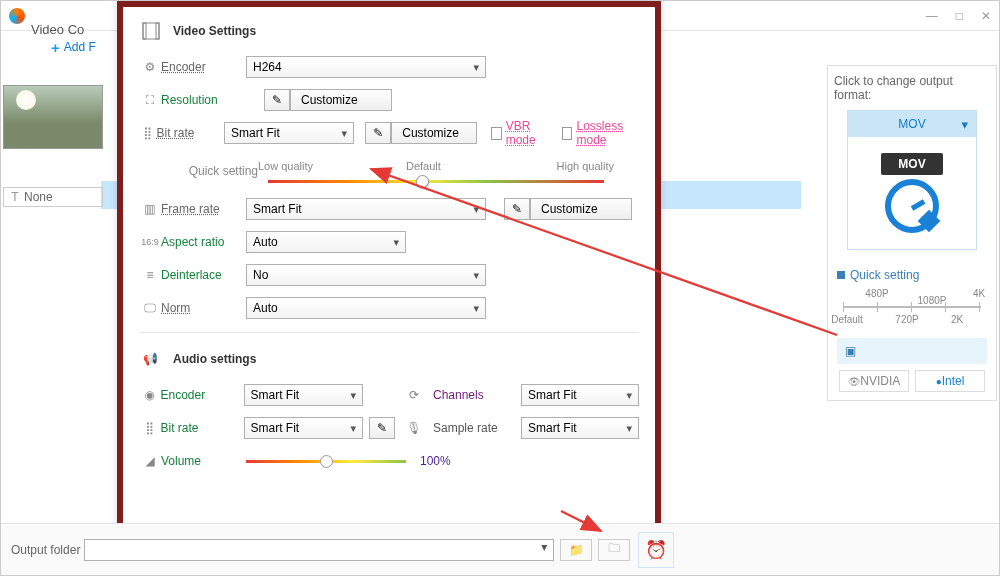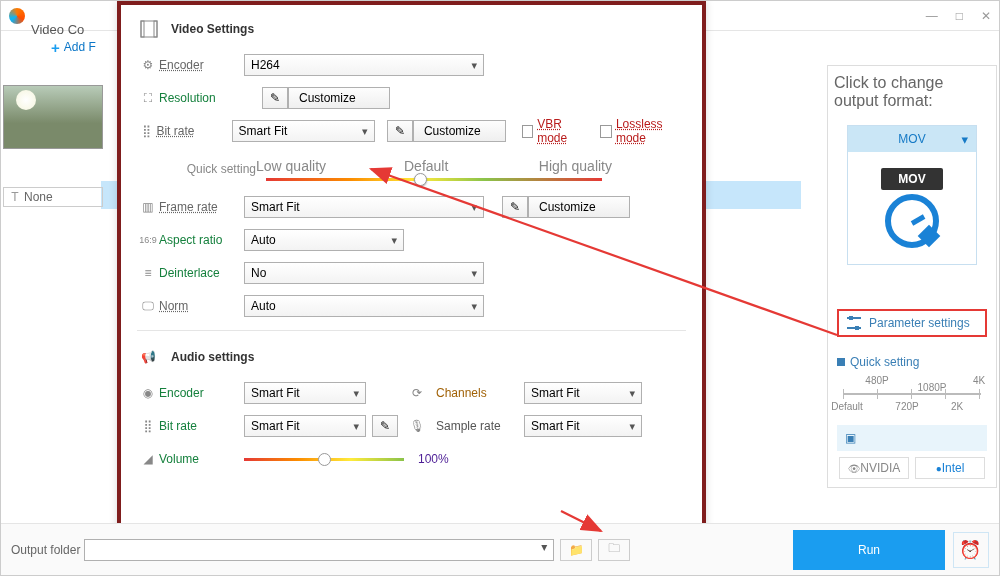--- a/index.html
+++ b/index.html
@@ -8,51 +8,51 @@
 .logo{width:16px;height:16px;border-radius:50%;background:conic-gradient(#ff7a00,#ff4d00,#00b8ff,#ff7a00);margin-right:6px;}
 .topbar-title{font-size:13px;color:#555;margin-top:28px;}
 .winctl{margin-left:auto;display:flex;gap:18px;color:#999;}
 .winctl span{cursor:default;}
 .addbar{height:32px;display:flex;align-items:center;padding-left:50px;color:#0b76c7;font-size:13px;}
 .plus{color:#1a9df0;font-weight:bold;margin-right:4px;font-size:15px;}
 .thumb{position:absolute;left:2px;top:84px;width:100px;height:64px;background:linear-gradient(180deg,#b8cbb8 0%,#7a8a6a 60%);border:1px solid #999;}
 .sun{position:absolute;left:12px;top:4px;width:20px;height:20px;border-radius:50%;background:radial-gradient(#fff,#f5f5dd);}
 .thumb-label{position:absolute;left:2px;top:186px;width:100px;height:20px;border:1px solid #ccc;display:flex;align-items:center;padding-left:6px;color:#666;}
 .t-icon{display:inline-block;width:10px;text-align:center;margin-right:4px;color:#999;}
-.dialog{position:absolute;left:116px;top:0;width:589px;height:560px;background:#fff;box-shadow:0 0 8px rgba(0,0,0,.15);border:4px solid #7f1d1d;padding:8px 16px 0;}
+.dialog{position:absolute;left:116px;top:0;width:544px;height:560px;background:#fff;box-shadow:0 0 8px rgba(0,0,0,.15);border:6px solid #7f1d1d;padding:8px 16px 0;}
 .section-head{display:flex;align-items:center;gap:10px;font-weight:bold;font-size:13px;color:#333;margin:4px 0 10px;}
 .sh-icon{width:24px;height:24px;display:flex;align-items:center;justify-content:center;}
 .row{display:flex;align-items:center;height:28px;margin-bottom:5px;}
 .ricon{width:22px;display:flex;justify-content:center;color:#888;}
 .rlabel{width:85px;color:#15803d;}
 .rlabel.u{text-decoration:underline dotted;color:#666;}
 .sel{height:22px;border:1px solid #b0b0b0;background:linear-gradient(#fff,#f3f3f3);display:flex;align-items:center;padding:0 6px;position:relative;}
 .sel::after{content:"▾";position:absolute;right:6px;color:#555;font-size:11px;}
 .sel.w240{width:240px;} .sel.w160{width:160px;} .sel.w122{width:122px;} .sel.w118{width:118px;}
 .btn{height:22px;border:1px solid #b0b0b0;background:linear-gradient(#fdfdfd,#efefef);display:flex;align-items:center;justify-content:flex-start;padding:0 10px;}
 .btn.cust{width:102px;} .pen{width:26px;justify-content:center;}
-.chkrow{display:flex;align-items:center;gap:4px;color:#b91c1c;}
+.chkrow{display:flex;align-items:center;gap:4px;color:#ec4899;}
 .chkrow .lbl{text-decoration:underline dotted;}
 .chk{width:13px;height:13px;border:1px solid #999;background:#fff;}
 .qs-row{height:38px;}
 .qs-label{width:107px;text-align:right;color:#888;padding-right:10px;}
 .qs-track{position:relative;width:336px;height:6px;}
 .qs-bar{position:absolute;top:12px;left:0;right:0;height:3px;background:linear-gradient(90deg,#e53935 0%,#fb8c00 25%,#ffeb3b 45%,#8bc34a 65%,#e53935 100%);}
 .qs-knob{position:absolute;top:7px;left:148px;width:13px;height:13px;border-radius:50%;background:#fff;border:1px solid #999;box-shadow:0 1px 2px rgba(0,0,0,.3);}
-.qs-tag{position:absolute;top:-8px;font-size:14px;color:#888;}
+.qs-tag{position:absolute;top:-8px;font-size:11px;color:#888;}
 .hr{border:none;border-top:1px solid #e5e5e5;margin:10px 0 14px;}
 .arow .col2{display:flex;align-items:center;gap:8px;margin-left:40px;}
 .vol-track{width:160px;height:3px;background:linear-gradient(90deg,#e53935,#fb8c00,#ffeb3b,#8bc34a);position:relative;}
 .vol-knob{position:absolute;top:-5px;left:74px;width:13px;height:13px;border-radius:50%;background:#fff;border:1px solid #999;}
 .dlgbtm{position:absolute;left:0;right:0;bottom:0;height:34px;display:flex;align-items:center;}
 .saveas{width:108px;height:22px;background:#24a0e8;color:#fff;display:flex;align-items:center;justify-content:center;margin-left:42px;}
 .ok{width:98px;height:22px;background:#24a0e8;color:#fff;display:flex;align-items:center;justify-content:center;margin-left:260px;}
 .no{width:98px;height:22px;background:#f58a1f;color:#fff;display:flex;align-items:center;justify-content:center;margin-left:4px;}
 .rightpanel{position:absolute;right:2px;top:64px;width:170px;border:1px solid #ddd;padding:8px 6px;display:flex;flex-direction:column;align-items:center;}
-.rp-title{color:#666;font-size:16px;margin-bottom:15px;}
+.rp-title{color:#666;font-size:12px;margin-bottom:8px;}
 .rp-card{width:130px;border:1px solid #c7dff0;}
 .rp-fmt{height:26px;background:#cae6f6;color:#167ac6;font-size:13px;display:flex;align-items:center;justify-content:center;position:relative;}
 .rp-fmt::after{content:"▾";position:absolute;right:8px;color:#167ac6;}
 .rp-img{height:112px;background:#fff;display:flex;flex-direction:column;align-items:center;justify-content:center;}
 .mov-badge{width:62px;height:22px;background:#333;color:#fff;font-weight:bold;display:flex;align-items:center;justify-content:center;font-size:12px;border-radius:2px;margin-bottom:4px;}
 .q-icon{width:54px;height:54px;border-radius:50%;border:6px solid #1a82d6;position:relative;}
 .q-tail{position:absolute;right:-4px;bottom:-2px;width:16px;height:16px;background:#1a82d6;transform:rotate(45deg);}
 .q-clock{position:absolute;inset:8px;border-radius:50%;background:#fff;}
 .q-hand{position:absolute;left:50%;top:50%;width:14px;height:5px;background:#1a82d6;transform-origin:left;transform:rotate(-30deg);}
 .param-btn{margin-top:44px;width:150px;height:28px;border:2px solid #e53935;display:flex;align-items:center;gap:8px;padding:0 8px;color:#3a7fb5;}
@@ -217,21 +217,21 @@
   </div>
 
   <div class="row arow">
     <span class="ricon">◉</span>
     <span class="rlabel">Encoder</span>
     <div class="sel w122">
         <span>Smart Fit</span>
       </div>
     <div class="col2">
       <span class="ricon">⟳</span>
-      <span style="width:80px;color:#a16207">Channels</span>
+      <span style="width:80px;color:#701a75">Channels</span>
       <div class="sel w118">
           <span>Smart Fit</span>
         </div>
     </div>
   </div>
 
   <div class="row arow">
     <span class="ricon">⣿</span>
     <span class="rlabel">Bit rate</span>
     <div class="sel w122">
@@ -277,24 +277,20 @@
       </div>
     <div class="rp-img">
       <div class="mov-badge">MOV</div>
       <div class="q-icon">
           <div class="q-tail"></div>
           <div class="q-clock">
             <div class="q-hand"></div>
           </div>
         </div>
     </div>
-  </div>
-  <div class="param-btn">
-    <span class="param-ico"></span>
-    <span>Parameter settings</span>
   </div>
   <div class="rp-qs">
     <div class="rp-qs-head">
         <span>Quick setting</span>
       </div>
     <div class="rp-slider">
       <div class="rp-line"></div>
       <div class="rp-tick" style="left:6px"></div>
         <div class="rp-tick" style="left:40px"></div>
         <div class="rp-tick" style="left:74px"></div>
@@ -315,23 +311,20 @@
     <div class="chip">👁 <span>NVIDIA</span></div>
     <div class="chip intel">● <span>Intel</span></div>
   </div>
 </div>
 
 <div class="bottombar">
   <span class="of-label">Output folder</span>
   <div class="of-input"></div>
   <div class="mini">📁</div>
   <div class="mini">🗀</div>
-  <div class="runbtn">
-      <span>Run</span>
-    </div>
   <div class="alarm">⏰</div>
 </div>
 
 <svg class="annot" width="1000" height="576">
   <defs>
       <marker id="ah" markerWidth="10" markerHeight="8" refX="9" refY="4" orient="auto">
         <polygon points="0 0, 10 4, 0 8" fill="#e53935"></polygon>
       </marker>
     </defs>
   <line x1="836" y1="334" x2="370" y2="168" stroke="#e53935" stroke-width="2.2" marker-end="url(#ah)"></line>

